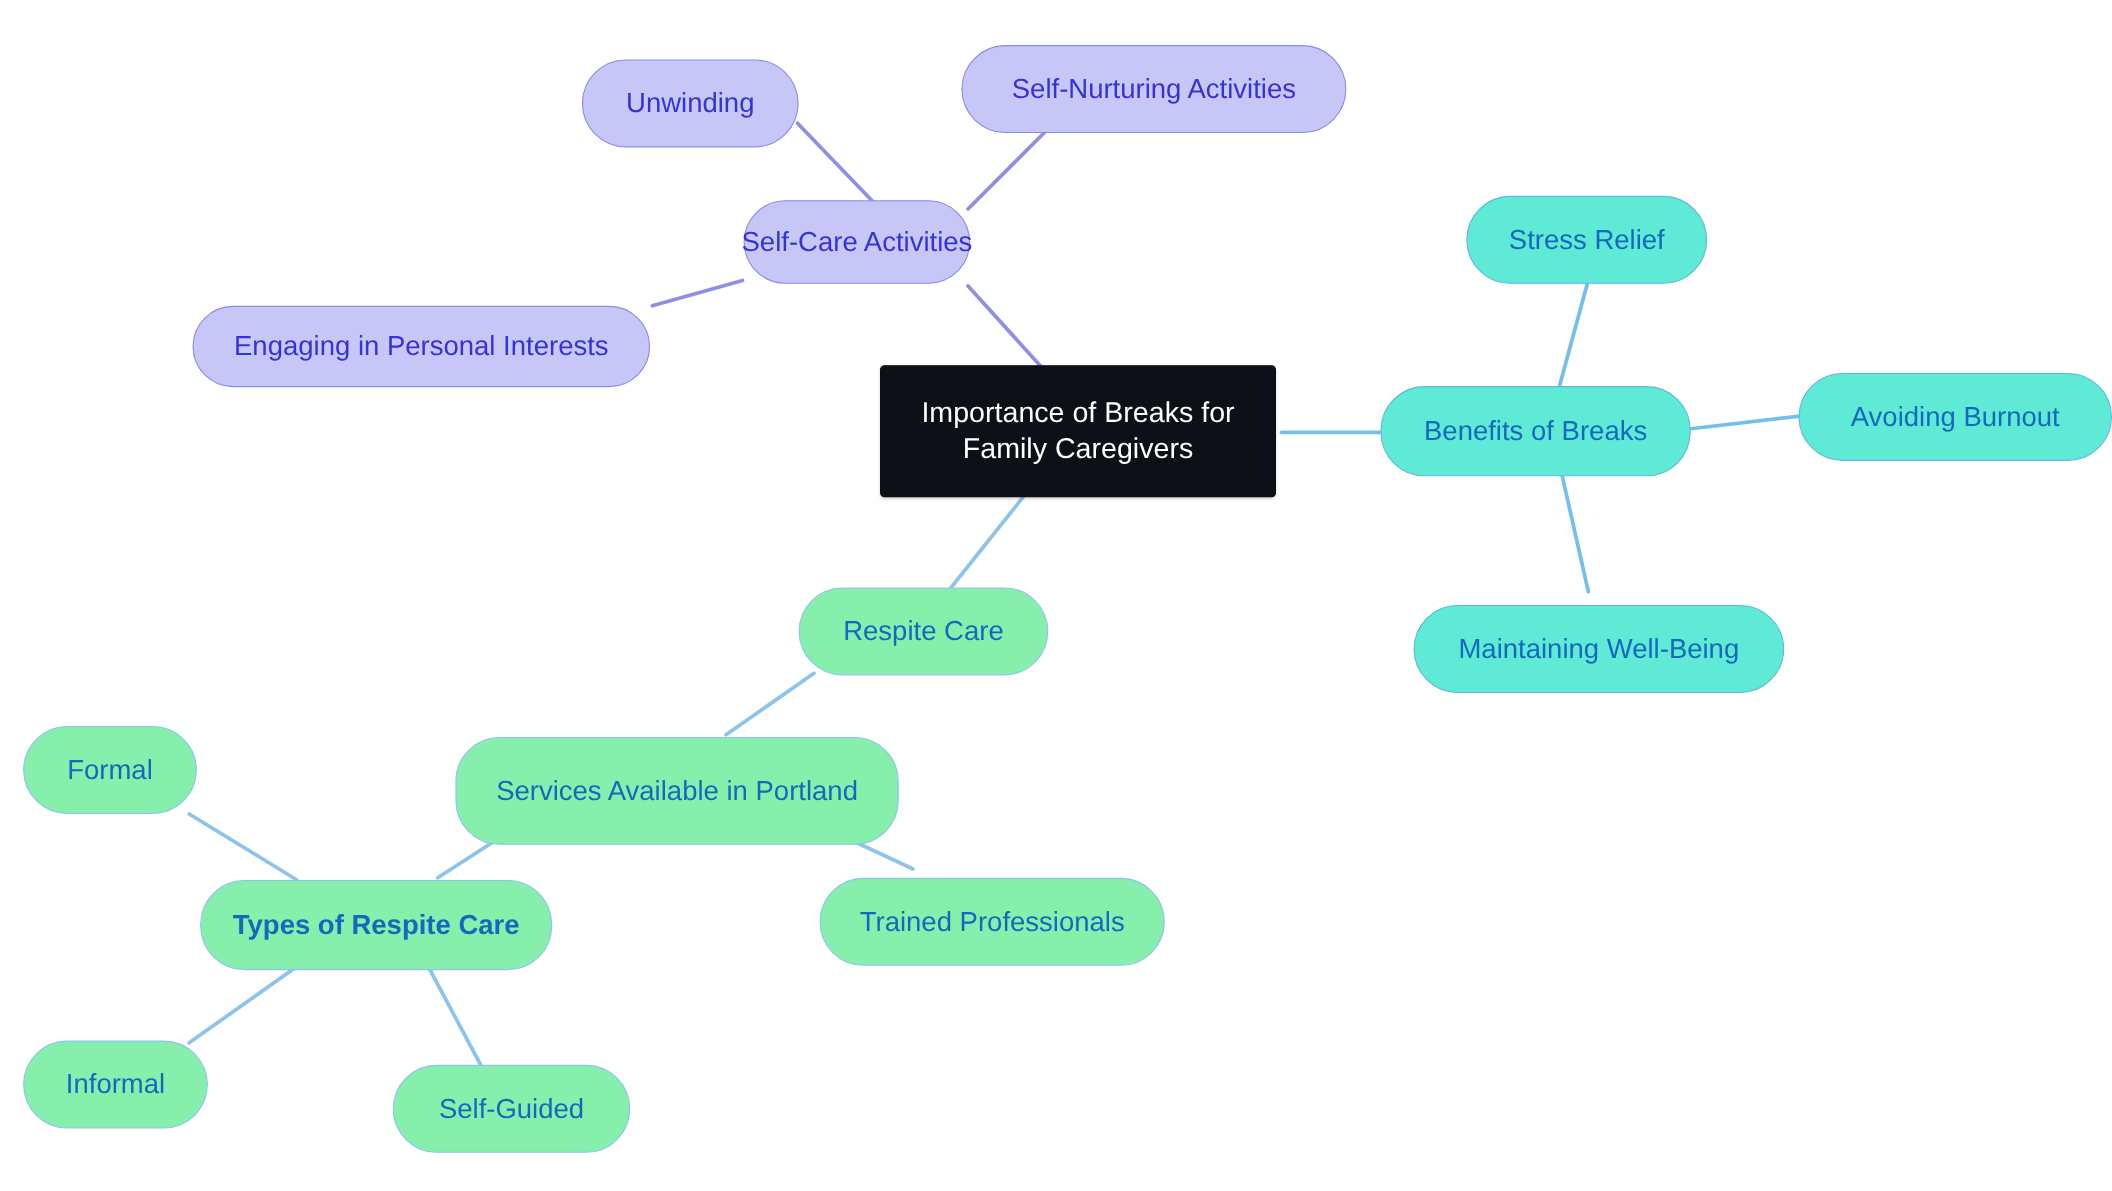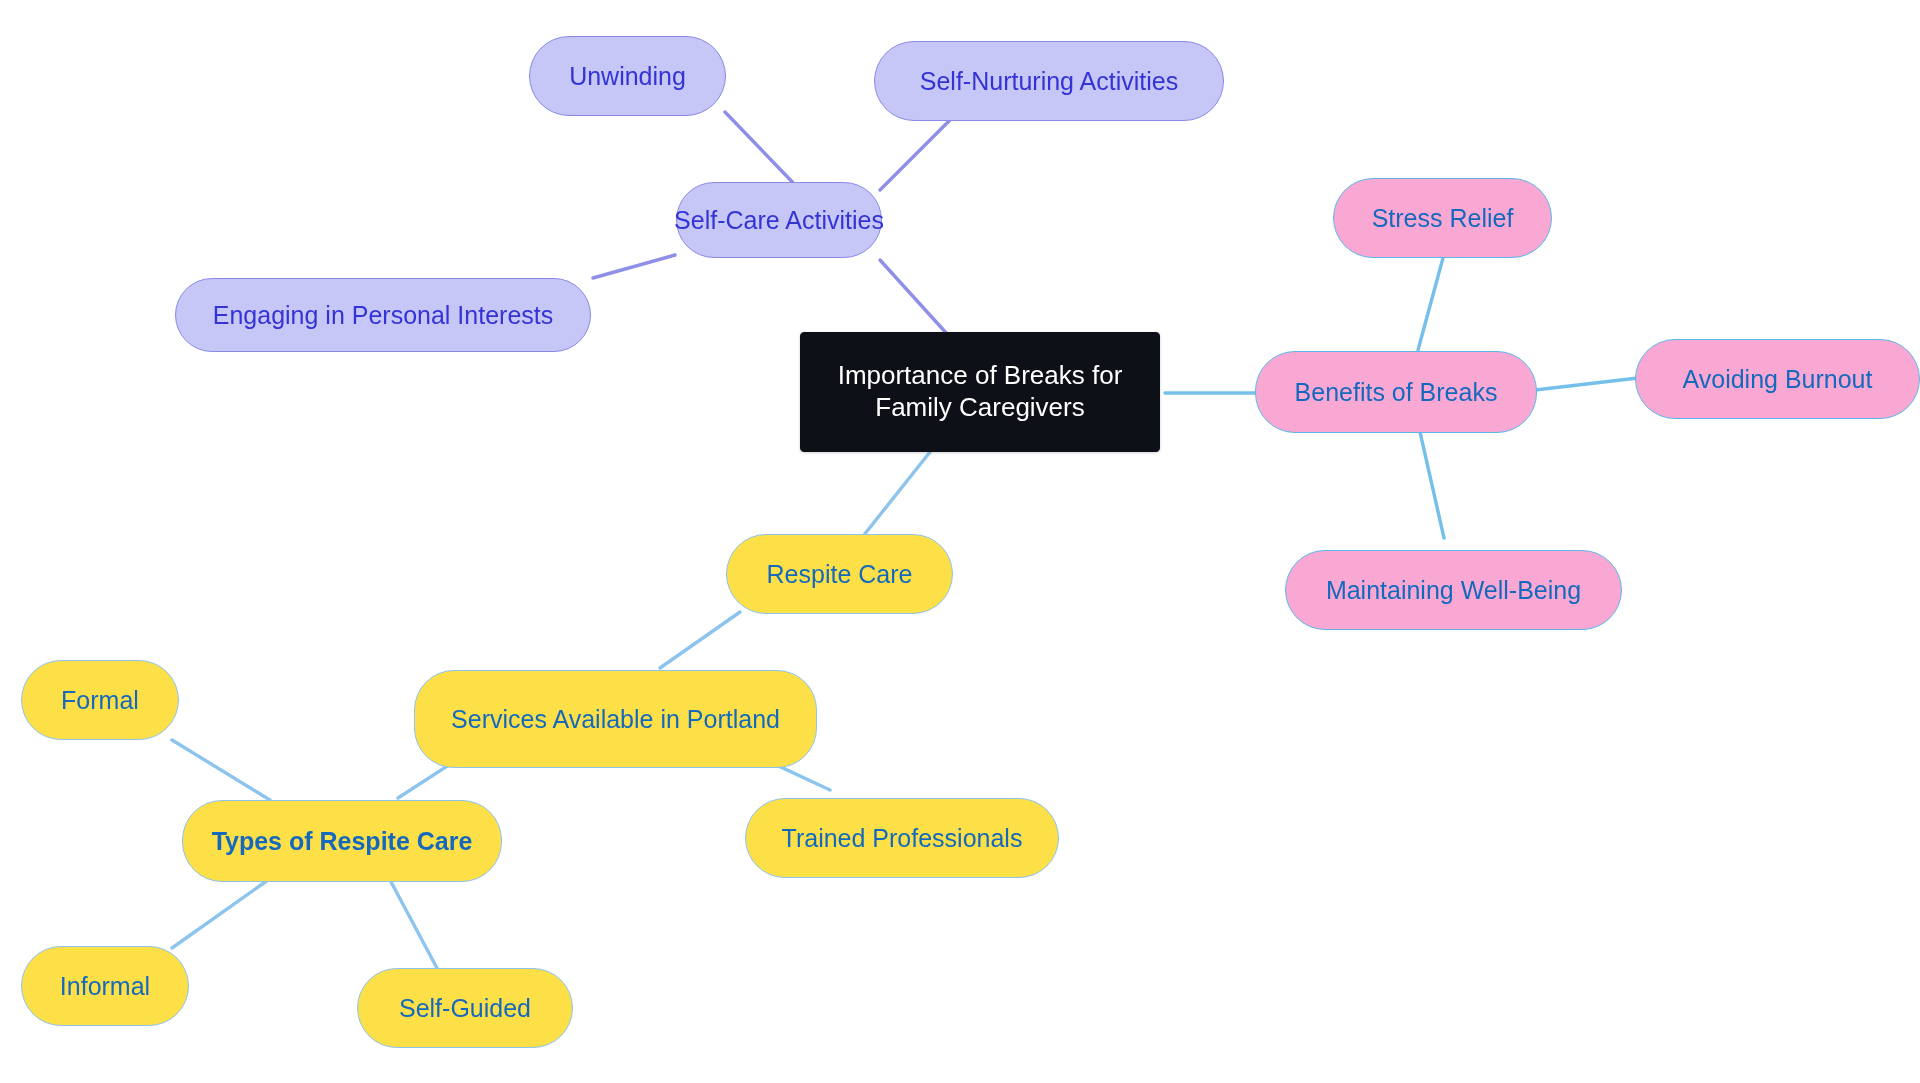--- a/index.html
+++ b/index.html
@@ -51,27 +51,27 @@
     padding: 0 24px;
     box-shadow: 0 1px 3px rgba(0,0,0,0.18);
   }
   .node.purple {
     background: #c6c6f7;
     border-color: #8a8ae8;
     color: #3434d6;
     font-size: 25px;
   }
   .node.blue {
-    background: #f9a8d4;
+    background: #5eead4;
     border-color: #5cb7e8;
     color: #1569bd;
     font-size: 25px;
   }
   .node.blue-pale {
-    background: #fde047;
+    background: #86efac;
     border-color: #8cc4ee;
     color: #1569bd;
     font-size: 25px;
   }
 </style>
 </head>
 <body>
 
 <div id="mindmap-canvas">
 
@@ -100,21 +100,21 @@
   </svg>
 
   <div class="node root" style="left:800px; top:332px; width:360px; height:120px;">
     <span><span>Importance of Breaks for</span><br><span>Family Caregivers</span></span>
   </div>
 
   <div class="node purple" style="left:676px; top:182px; width:206px; height:76px;">
     <span>Self-Care Activities</span>
   </div>
 
-  <div class="node purple" style="left:529px; top:36px; width:197px; height:80px;">
+  <div class="node purple" style="left:529px; top:54px; width:197px; height:80px;">
     <span>Unwinding</span>
   </div>
 
   <div class="node purple" style="left:874px; top:41px; width:350px; height:80px;">
     <span>Self-Nurturing Activities</span>
   </div>
 
   <div class="node purple" style="left:175px; top:278px; width:416px; height:74px;">
     <span>Engaging in Personal Interests</span>
   </div>

